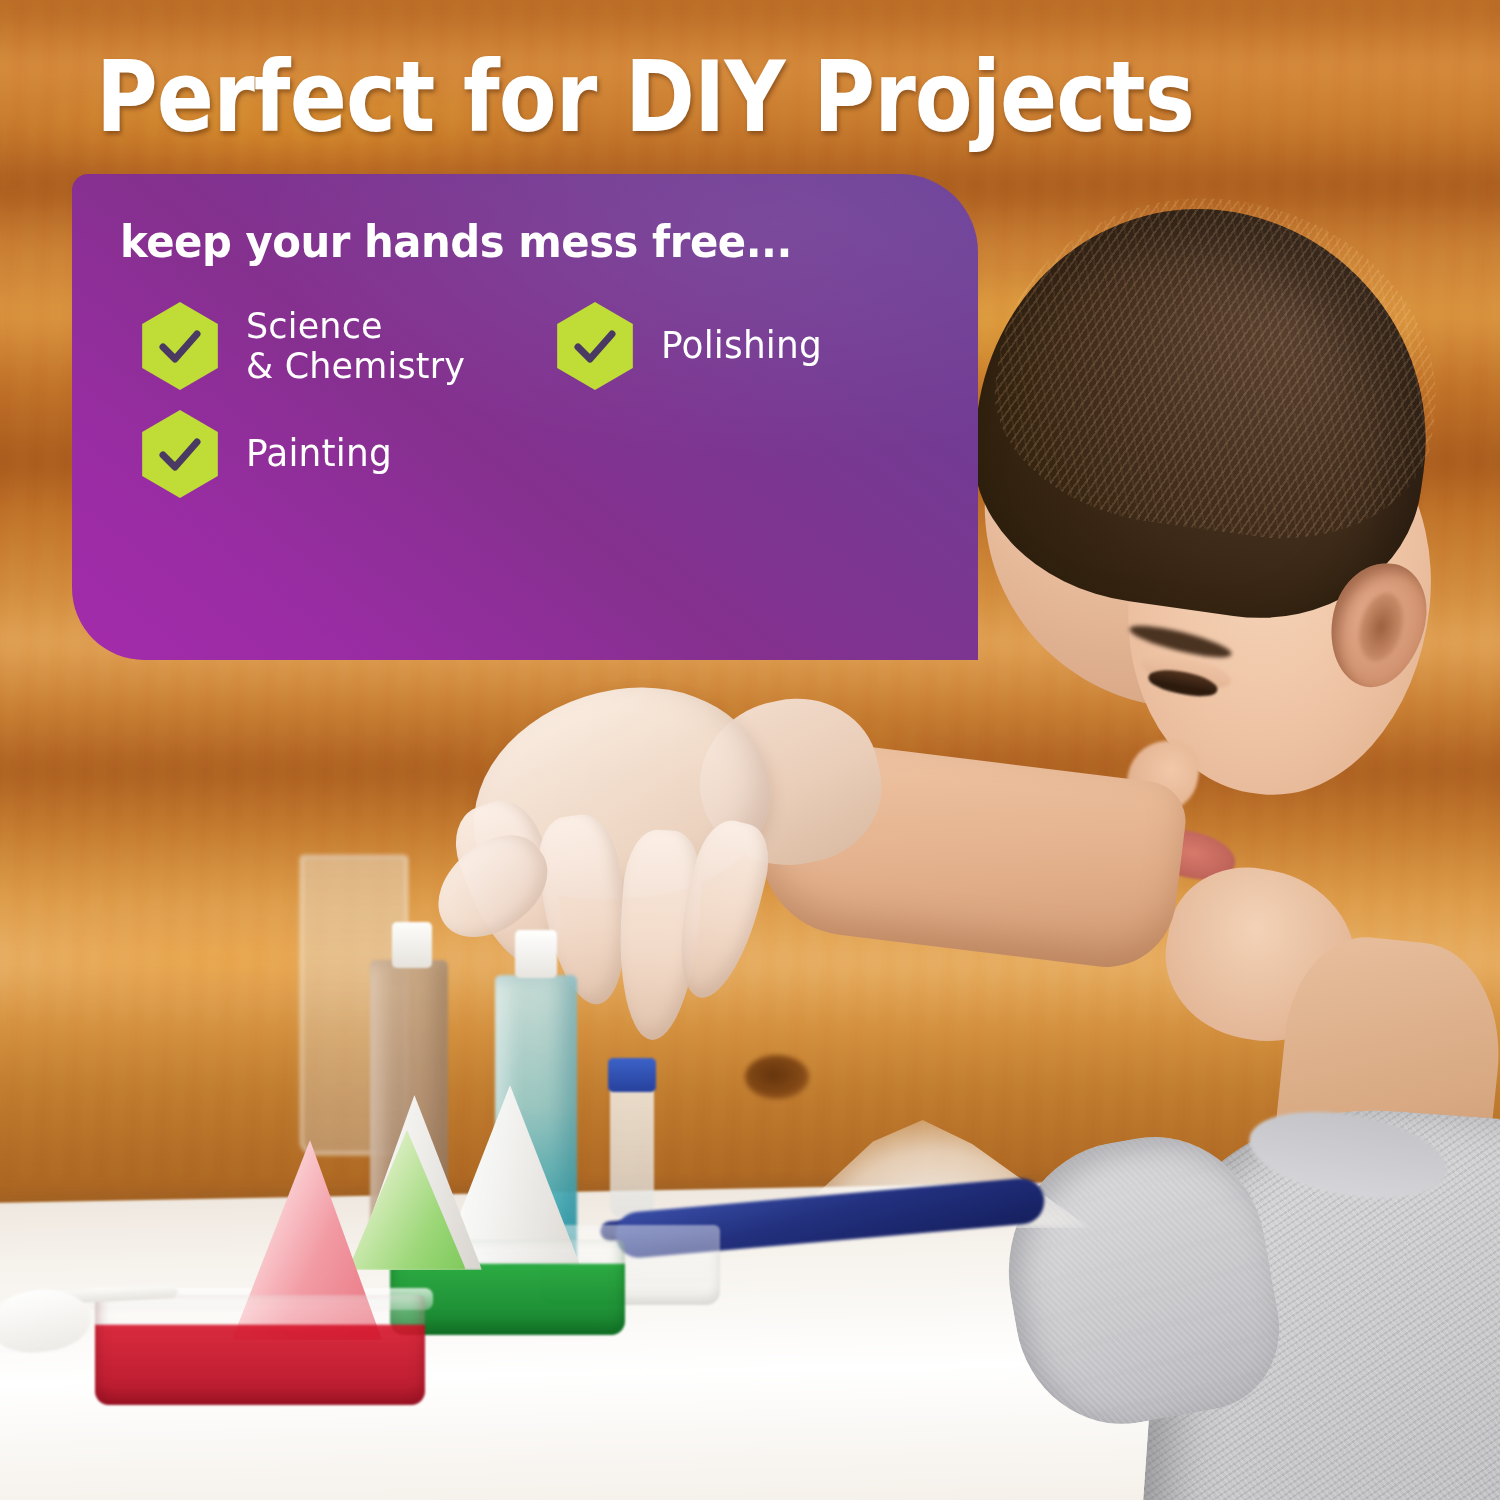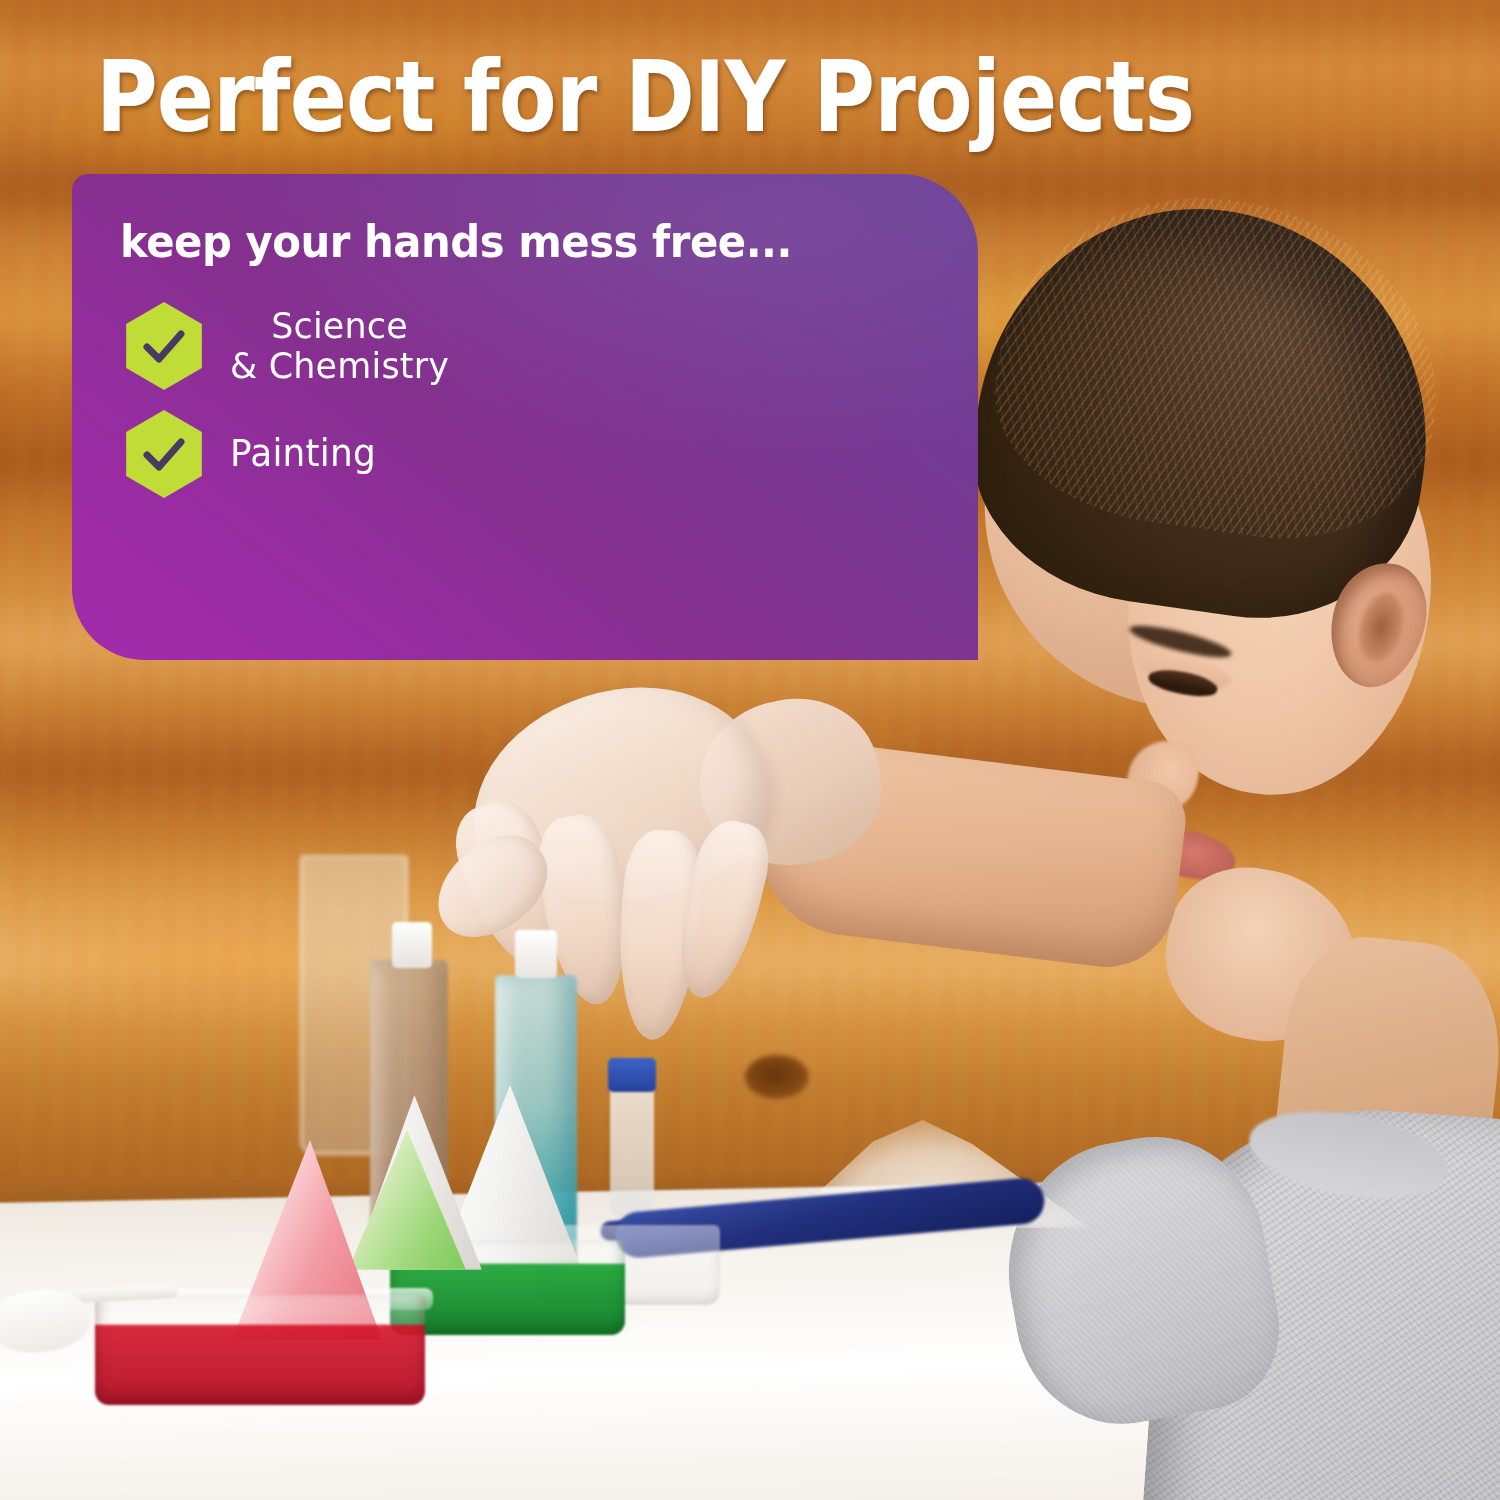--- a/index.html
+++ b/index.html
@@ -362,41 +362,40 @@
     text-shadow:2px 3px 5px rgba(70,30,5,.45);
     white-space:nowrap;
   }
 
   
   .panel{
     position:absolute;left:72px;top:174px;width:906px;height:486px;
     background:linear-gradient(218deg, #6a3f97 0%, #743a93 26%, #85308f 56%, #9a2ca4 82%, #a32baa 100%);
     border-radius:16px 78px 0 72px;
     overflow:hidden;
-    text-align:center;
   }
   .panel-sheen{
     position:absolute;inset:0;
     background:radial-gradient(ellipse 760px 340px at 78% 10%, rgba(255,255,255,.07), transparent 70%);
     pointer-events:none;
   }
 
   .panel-head{
     position:absolute;left:48px;top:42px;
     font-family:"DejaVu Sans", sans-serif;
     font-weight:bold;
     font-size:44px;
     color:#ffffff;
     letter-spacing:-.5px;
     white-space:nowrap;
     transform:scaleX(.95);transform-origin:left center;
   }
 
   .cols{
-    position:absolute;left:48px;top:118px;width:830px;
+    position:absolute;left:64px;top:118px;width:830px;
     display:flex;gap:0;
   }
   .col{width:415px;}
   .row{
     display:flex;align-items:center;
     height:108px;
   }
   .badge{
     position:relative;width:88px;height:88px;flex:0 0 88px;
     background:#bfdc37;
@@ -513,20 +512,28 @@
             <svg width="56" height="56" viewBox="0 0 56 56" aria-hidden="true">
               <polyline points="11,29 23,41 45,16" fill="none" stroke="#4a3a63" stroke-width="7" stroke-linecap="round" stroke-linejoin="round"></polyline>
             </svg>
           </div>
           <div class="row-label">Painting</div>
         </div>
       </div>
 
       <div class="col">
 
+        <div class="row">
+          <div class="badge">
+            <svg width="56" height="56" viewBox="0 0 56 56" aria-hidden="true">
+              <polyline points="11,29 23,41 45,16" fill="none" stroke="#4a3a63" stroke-width="7" stroke-linecap="round" stroke-linejoin="round"></polyline>
+            </svg>
+          </div>
+          <div class="row-label">Polishing</div>
+        </div>
 
 
       </div>
 
     </div>
   </div>
 
 </div>
 
 </body></html>

